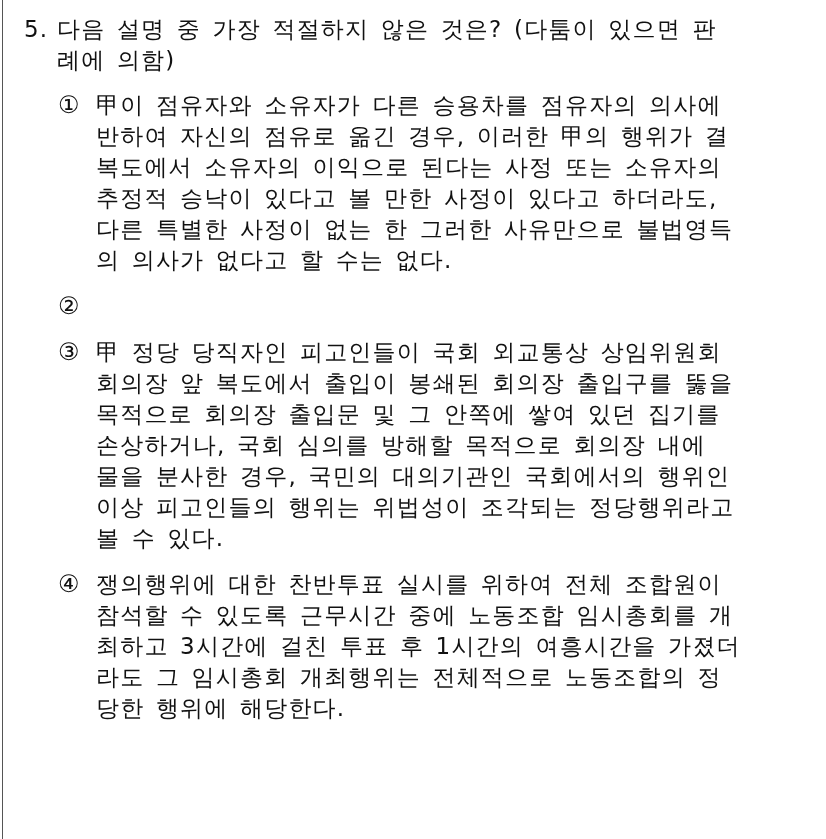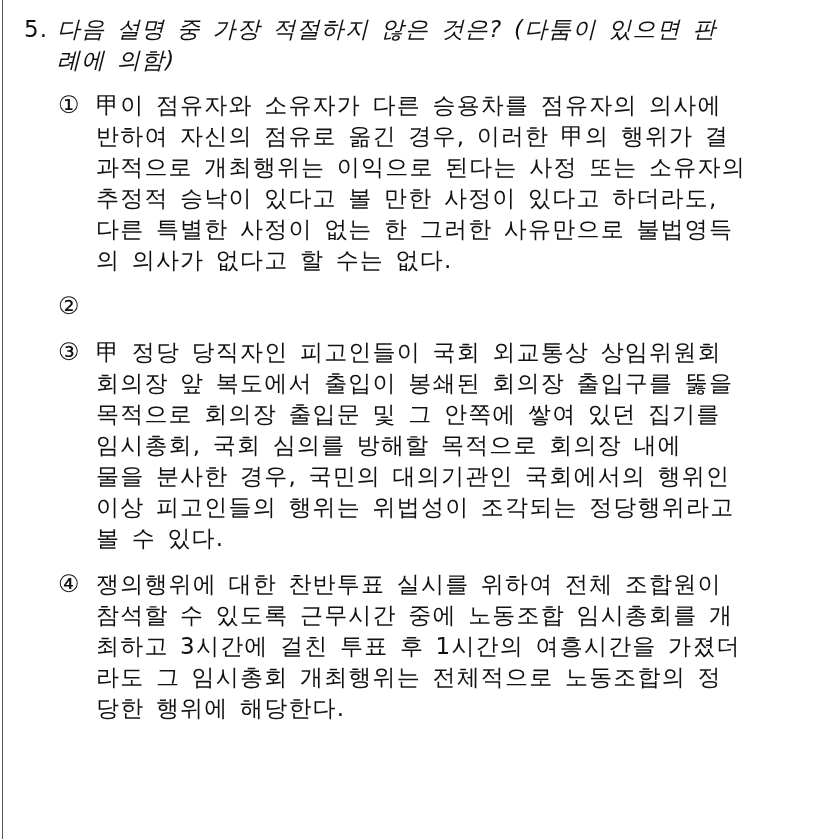--- a/index.html
+++ b/index.html
@@ -38,21 +38,20 @@
       display: flex;
       align-items: flex-start;
     }
     .q-num {
       width: 33px;
       flex: 0 0 33px;
     }
     .q-text {
       flex: 1 1 auto;
       width: 680px;
-      font-style: italic;
     }
     .options {
       margin-top: 14px;
       padding-left: 34px;
     }
     .option {
       display: flex;
       align-items: flex-start;
       margin-bottom: 15px;
     }
@@ -77,34 +76,34 @@
     <span class="q-num">5.</span>
     <span class="q-text" style="white-space: pre-line;">다음 설명 중 가장 적절하지 않은 것은? (다툼이 있으면 판
 례에 의함)</span>
   </div>
 
   <div class="options">
     <div class="option">
       <span class="opt-num">①</span>
       <span class="opt-text">甲이 점유자와 소유자가 다른 승용차를 점유자의 의사에
 반하여 자신의 점유로 옮긴 경우, 이러한 甲의 행위가 결
-과적으로 개최행위는 이익으로 된다는 사정 또는 소유자의
+복도에서 소유자의 이익으로 된다는 사정 또는 소유자의
 추정적 승낙이 있다고 볼 만한 사정이 있다고 하더라도,
 다른 특별한 사정이 없는 한 그러한 사유만으로 불법영득
 의 의사가 없다고 할 수는 없다.</span>
     </div>
     <div class="option">
       <span class="opt-num">②</span>
     </div>
     <div class="option">
       <span class="opt-num">③</span>
       <span class="opt-text">甲 정당 당직자인 피고인들이 국회 외교통상 상임위원회
 회의장 앞 복도에서 출입이 봉쇄된 회의장 출입구를 뚫을
 목적으로 회의장 출입문 및 그 안쪽에 쌓여 있던 집기를
-임시총회, 국회 심의를 방해할 목적으로 회의장 내에
+손상하거나, 국회 심의를 방해할 목적으로 회의장 내에
 물을 분사한 경우, 국민의 대의기관인 국회에서의 행위인
 이상 피고인들의 행위는 위법성이 조각되는 정당행위라고
 볼 수 있다.</span>
     </div>
     <div class="option">
       <span class="opt-num">④</span>
       <span class="opt-text">쟁의행위에 대한 찬반투표 실시를 위하여 전체 조합원이
 참석할 수 있도록 근무시간 중에 노동조합 임시총회를 개
 최하고 3시간에 걸친 투표 후 1시간의 여흥시간을 가졌더
 라도 그 임시총회 개최행위는 전체적으로 노동조합의 정

